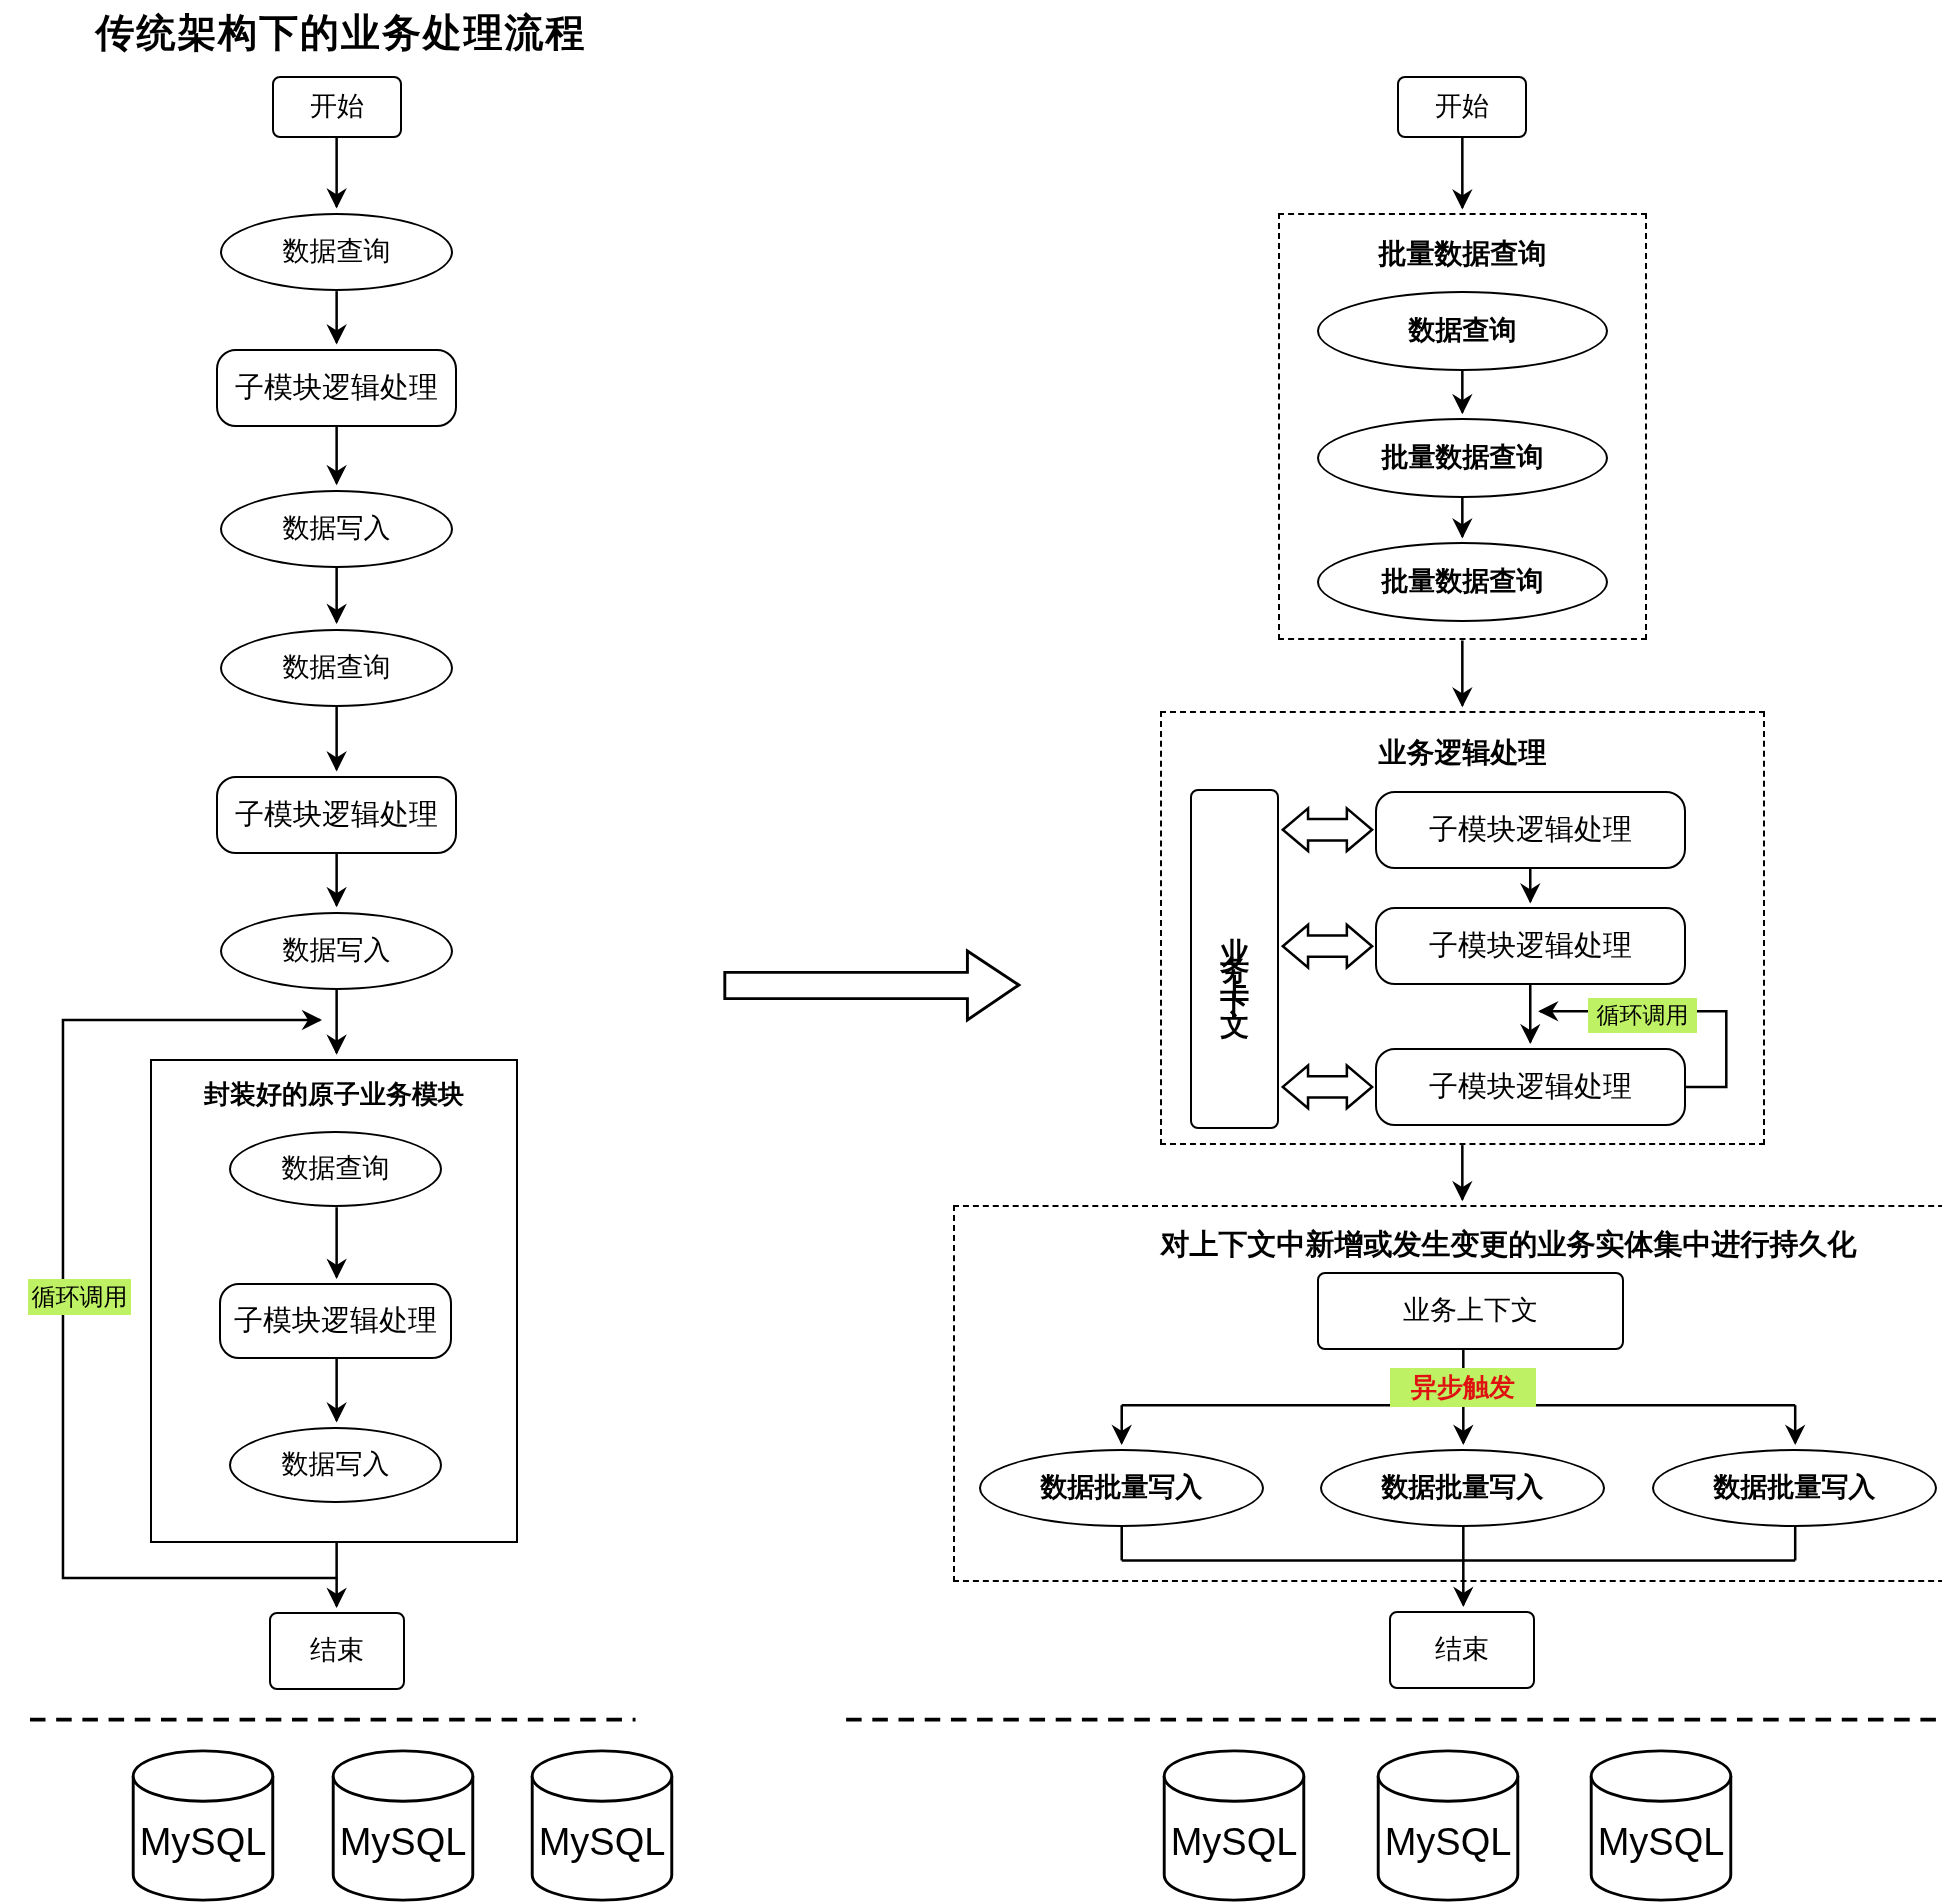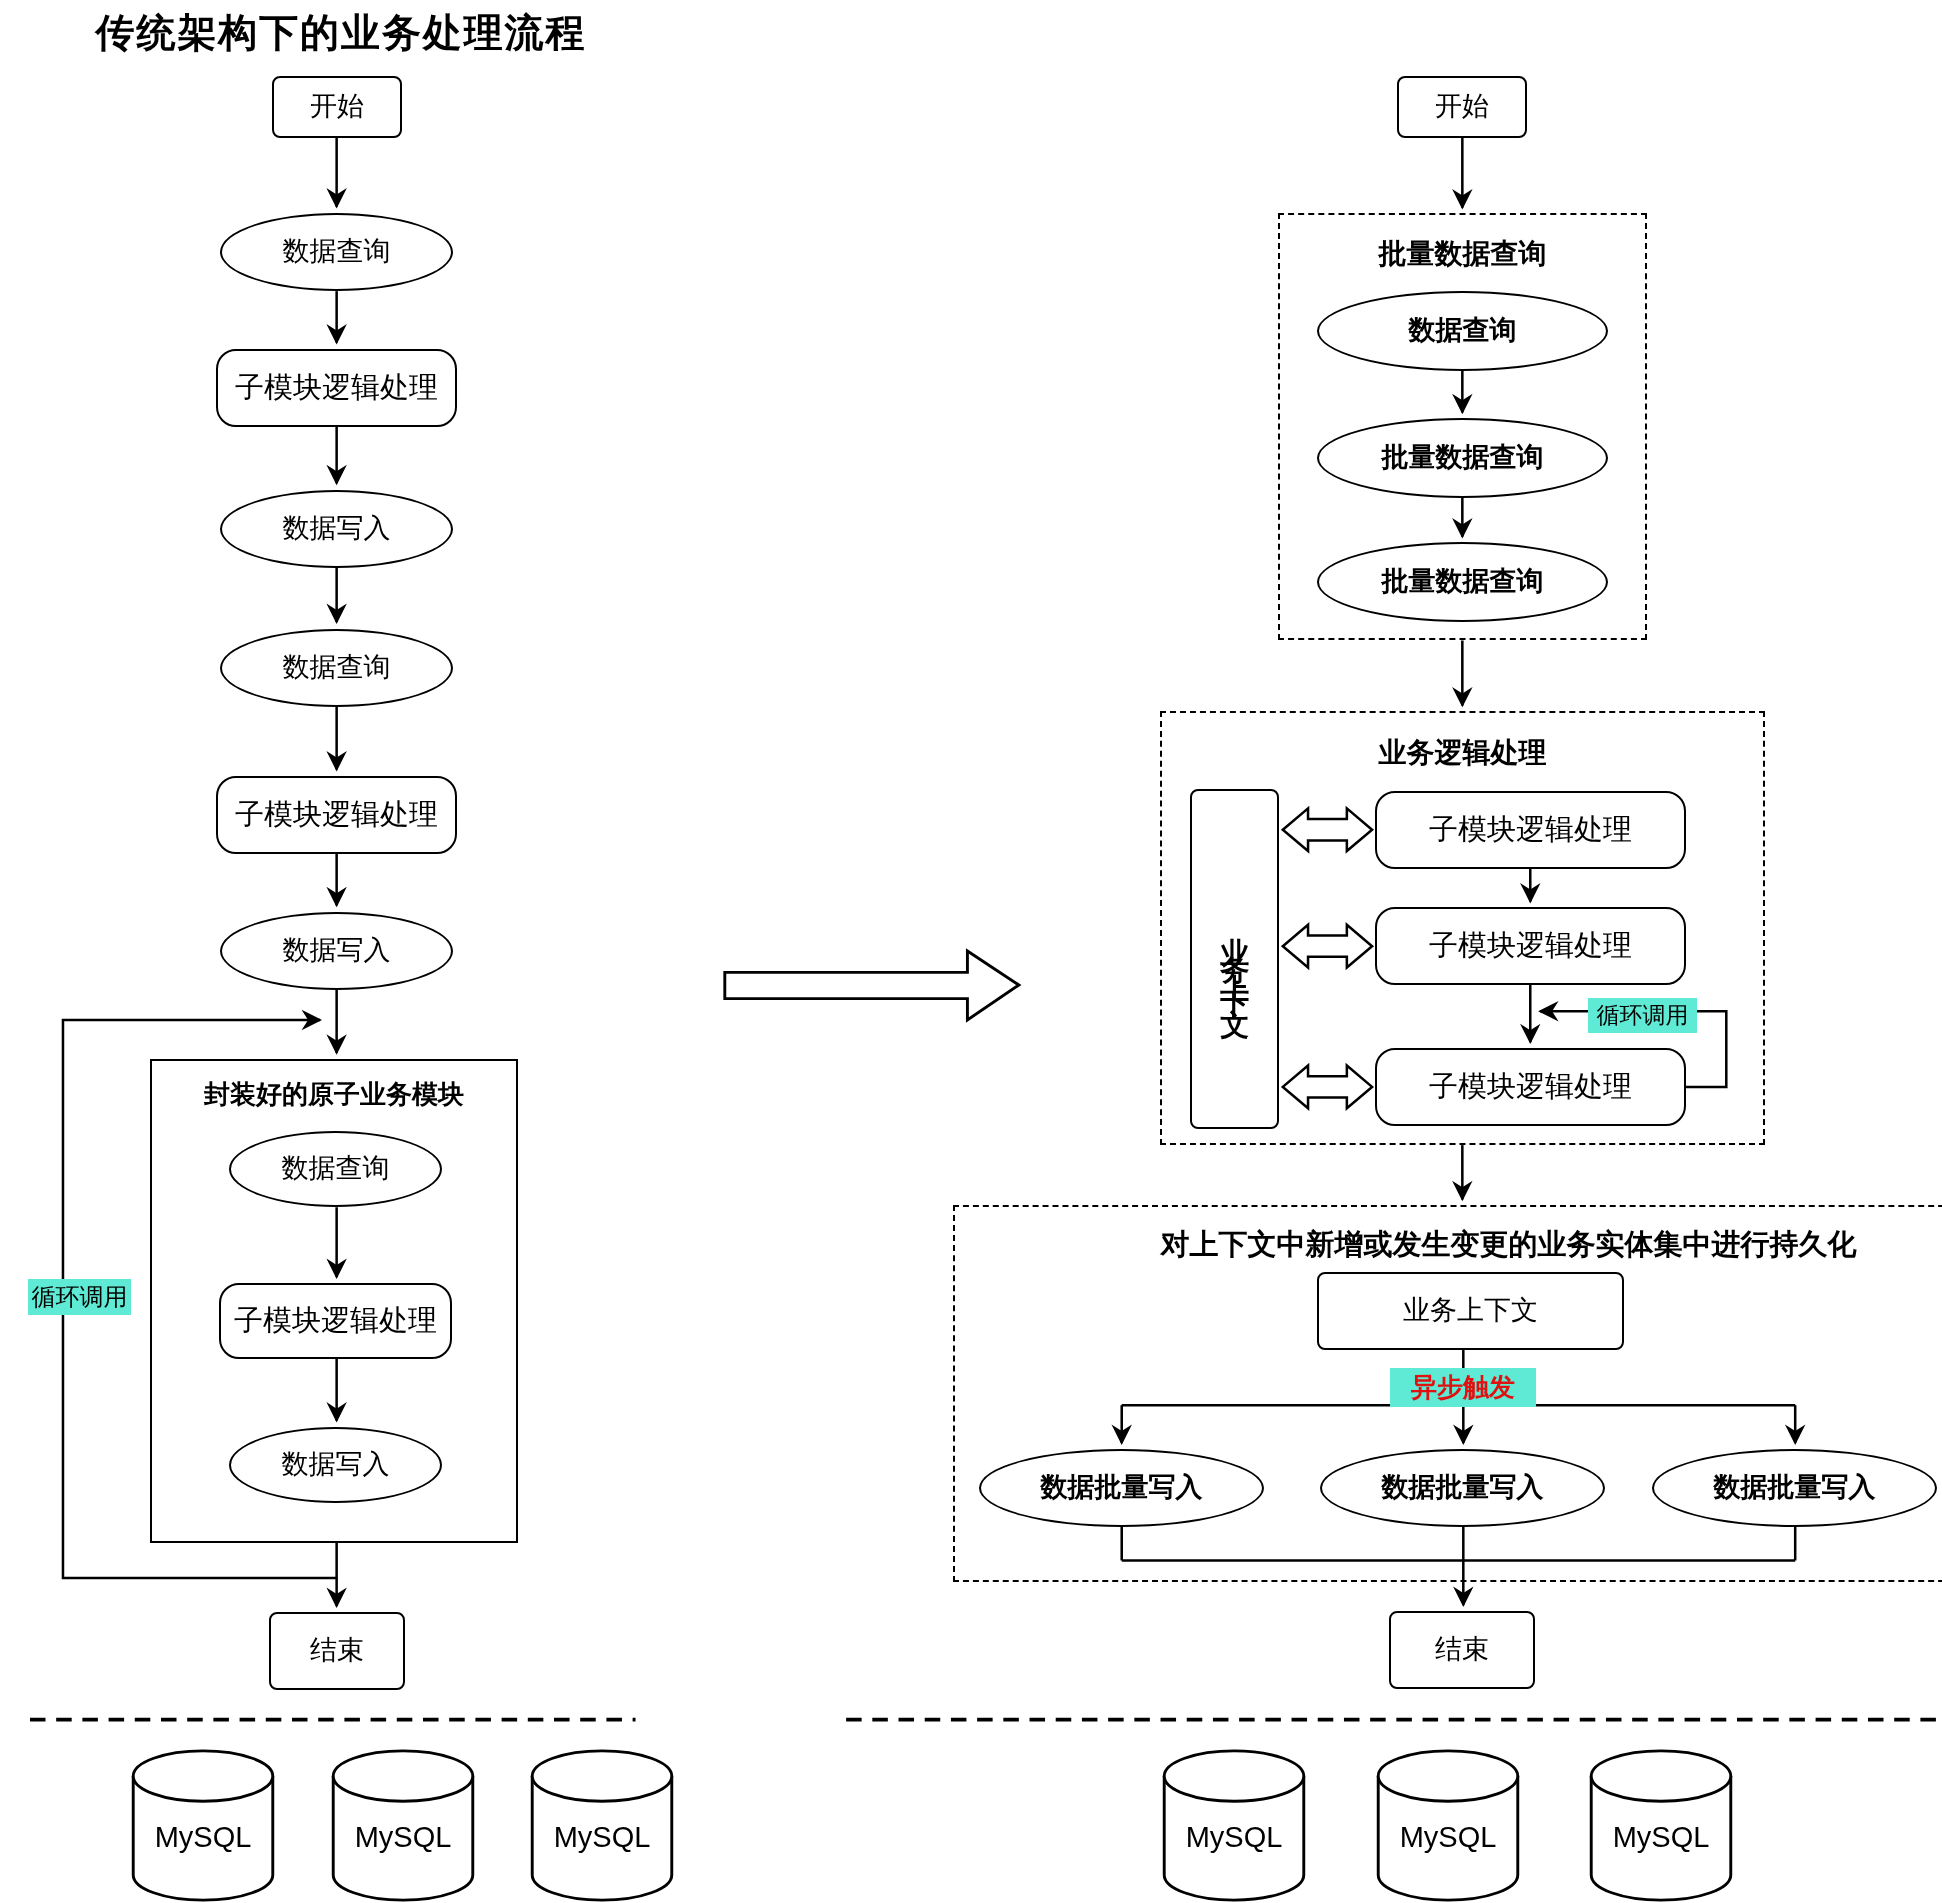--- a/index.html
+++ b/index.html
@@ -11,30 +11,30 @@
   svg.connectors{position:absolute;left:0;top:0;z-index:1;pointer-events:none;}
   .flow-title{z-index:3;text-align:center;font-size:39px;font-weight:bold;letter-spacing:1.9px;}
   .node{z-index:3;display:flex;align-items:center;justify-content:center;background:#fff;
         border:2.9px solid #000;font-size:27px;line-height:1.15;text-align:center;}
   .rounded{border-radius:8px;}
   .rect-node{border-radius:20px;font-size:29px;}
   .ellipse{border-radius:50%;}
   .dashed-box{z-index:2;border:2.9px dashed #000;background:transparent;}
   .solid-box{z-index:2;border:2.9px solid #000;background:transparent;}
   .section-title{z-index:3;text-align:center;font-weight:bold;font-size:28px;}
-  .small-label{z-index:4;background:#5eead4;text-align:center;font-size:24px;padding:1.9px 0;}
+  .small-label{z-index:4;background:#bef264;text-align:center;font-size:24px;padding:1.9px 0;}
   .red{color:#e01111;font-weight:bold;font-size:26px;}
   .tall-node{flex-direction:column;}
   .vtext{writing-mode:vertical-rl;text-orientation:upright;letter-spacing:0.62em;
          font-weight:bold;font-size:29px;}
   .bold{font-weight:bold;}
   .cyl{z-index:3;width:146px;height:157px;}
   .cyl svg{position:absolute;left:0;top:0;}
   .cyl .cyl-label{position:absolute;left:0;top:74px;width:146px;text-align:center;
-                  font-size:29px;z-index:4;}
+                  font-size:38px;z-index:4;}
 </style>
 </head>
 <body>
 
 <div class="canvas">
 
   <svg class="connectors" width="1943" height="1904" viewBox="0 0 2002 1962">
     <defs>
       <marker id="ah" viewBox="0 0 12 12" refX="10.5" refY="6" markerWidth="27" markerHeight="23" orient="auto-start-reverse" markerUnits="userSpaceOnUse">
         <path d="M0.5,0.5 L11.5,6 L0.5,11.5 L4,6 Z" fill="#000"></path>

